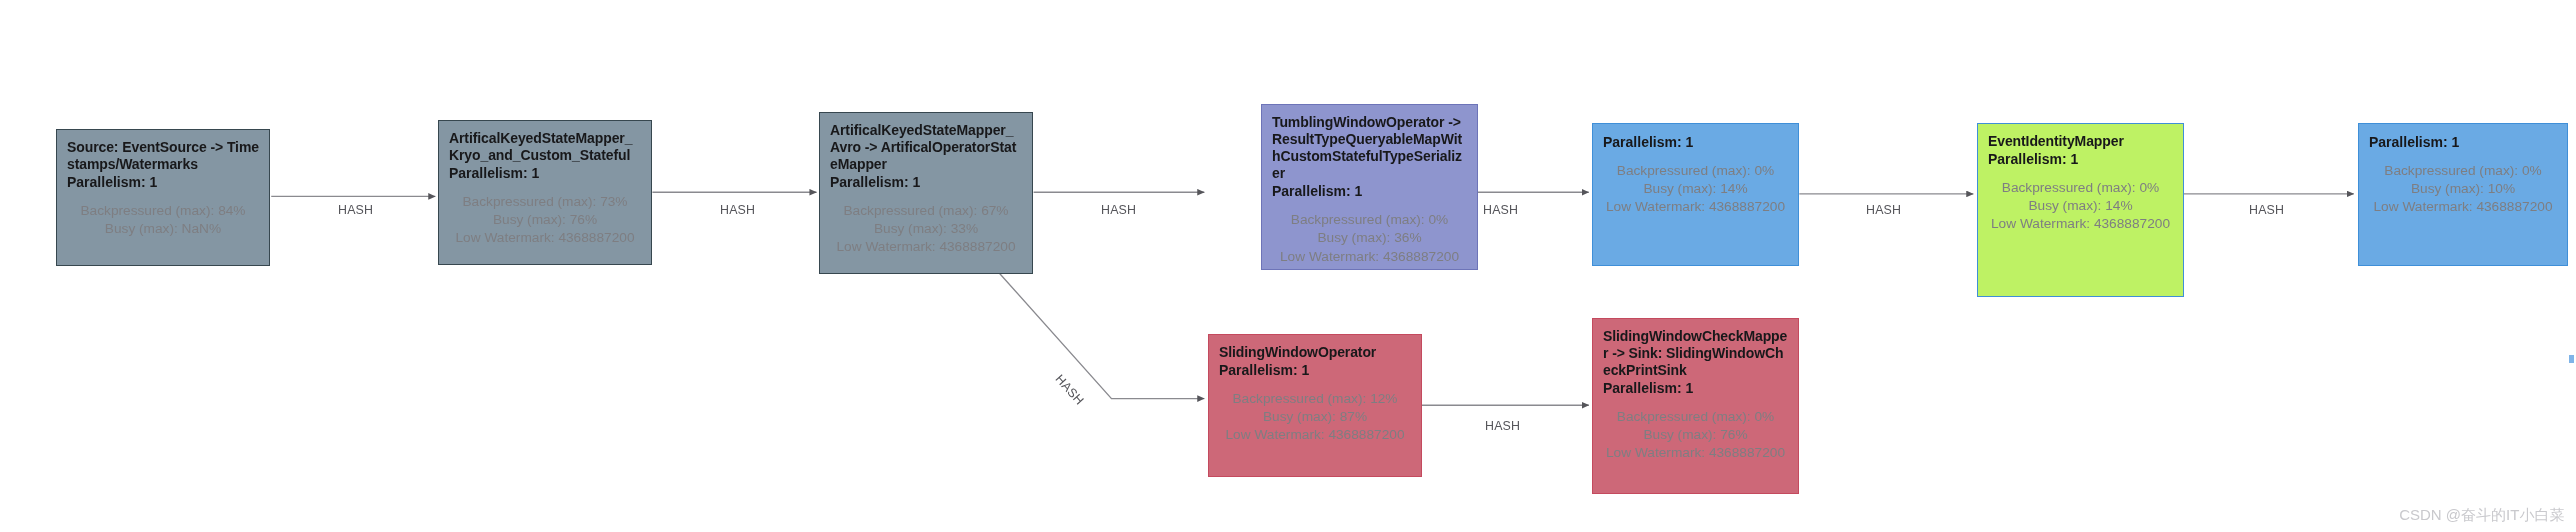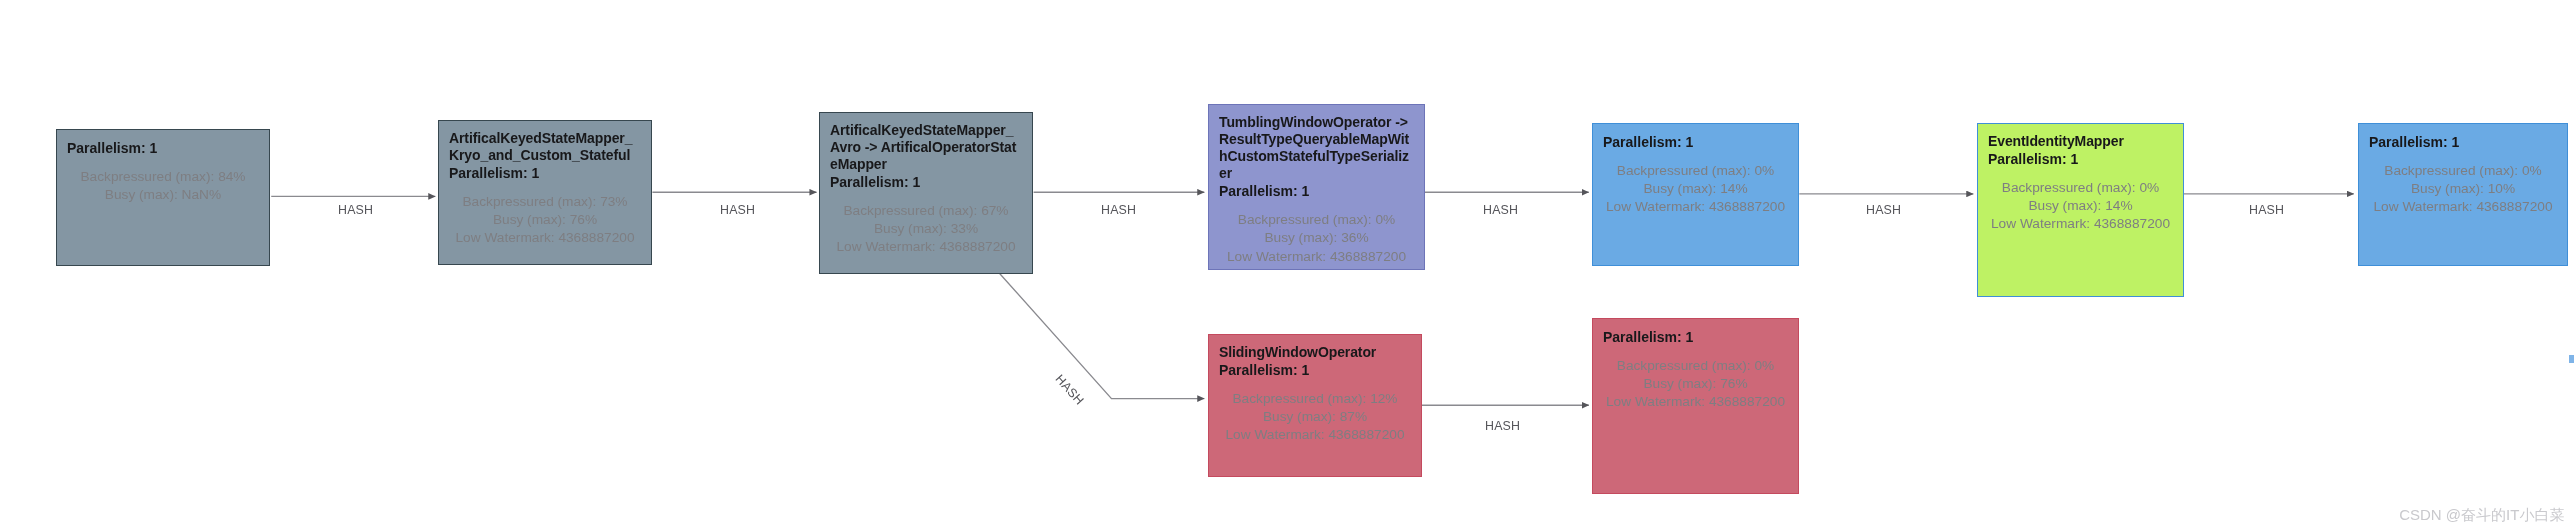--- a/index.html
+++ b/index.html
@@ -110,20 +110,21 @@
       <path d="M1246,232 L1452,232"></path>
       <path d="M1718,232 L1916,232"></path>
       <path d="M2170,234 L2380,234"></path>
       <path d="M2634,234 L2839,234"></path>
       <path d="M1205,330 L1340,481 L1452,481"></path>
       <path d="M1714,489 L1916,489"></path>
     </g>
   </svg>
 
   <div class="node" id="node-0" style="left:56px; top:129px; width:214px; height:137px; background:#8496a3; border-color:#37474f;">
+    <div class="node-title">Source: EventSource -&gt; Timestamps/Watermarks</div>
     <div class="node-parallelism">Parallelism: 1</div>
     <div class="node-metrics">
       <div>Backpressured (max): 84%</div>
       <div>Busy (max): NaN%</div>
     </div>
   </div>
 
   <div class="node" id="node-1" style="left:438px; top:120px; width:214px; height:145px; background:#8496a3; border-color:#37474f;">
     <div class="node-title">ArtificalKeyedStateMapper_Kryo_and_Custom_Stateful</div>
     <div class="node-parallelism">Parallelism: 1</div>
@@ -137,21 +138,21 @@
   <div class="node" id="node-2" style="left:819px; top:112px; width:214px; height:162px; background:#8496a3; border-color:#37474f;">
     <div class="node-title">ArtificalKeyedStateMapper_Avro -&gt; ArtificalOperatorStateMapper</div>
     <div class="node-parallelism">Parallelism: 1</div>
     <div class="node-metrics">
       <div>Backpressured (max): 67%</div>
       <div>Busy (max): 33%</div>
       <div>Low Watermark: 4368887200</div>
     </div>
   </div>
 
-  <div class="node" id="node-3" style="left:1208px; top:104px; width:217px; height:166px; background:#8e95ce; border-color:#6d74b8;">
+  <div class="node" id="node-3" style="left:1261px; top:104px; width:217px; height:166px; background:#8e95ce; border-color:#6d74b8;">
     <div class="node-title">TumblingWindowOperator -&gt; ResultTypeQueryableMapWithCustomStatefulTypeSerializer</div>
     <div class="node-parallelism">Parallelism: 1</div>
     <div class="node-metrics">
       <div>Backpressured (max): 0%</div>
       <div>Busy (max): 36%</div>
       <div>Low Watermark: 4368887200</div>
     </div>
   </div>
 
   <div class="node" id="node-4" style="left:1592px; top:123px; width:207px; height:143px; background:#6aaae4; border-color:#3f8fd8;">
@@ -186,20 +187,21 @@
     <div class="node-title">SlidingWindowOperator</div>
     <div class="node-parallelism">Parallelism: 1</div>
     <div class="node-metrics">
       <div>Backpressured (max): 12%</div>
       <div>Busy (max): 87%</div>
       <div>Low Watermark: 4368887200</div>
     </div>
   </div>
 
   <div class="node" id="node-8" style="left:1592px; top:318px; width:207px; height:176px; background:#cd6878; border-color:#c44a5e;">
+    <div class="node-title">SlidingWindowCheckMapper -&gt; Sink: SlidingWindowCheckPrintSink</div>
     <div class="node-parallelism">Parallelism: 1</div>
     <div class="node-metrics">
       <div>Backpressured (max): 0%</div>
       <div>Busy (max): 76%</div>
       <div>Low Watermark: 4368887200</div>
     </div>
   </div>
 
   <div class="edge-label" style="left:338px; top:203px;">HASH</div>
   <div class="edge-label" style="left:720px; top:203px;">HASH</div>

